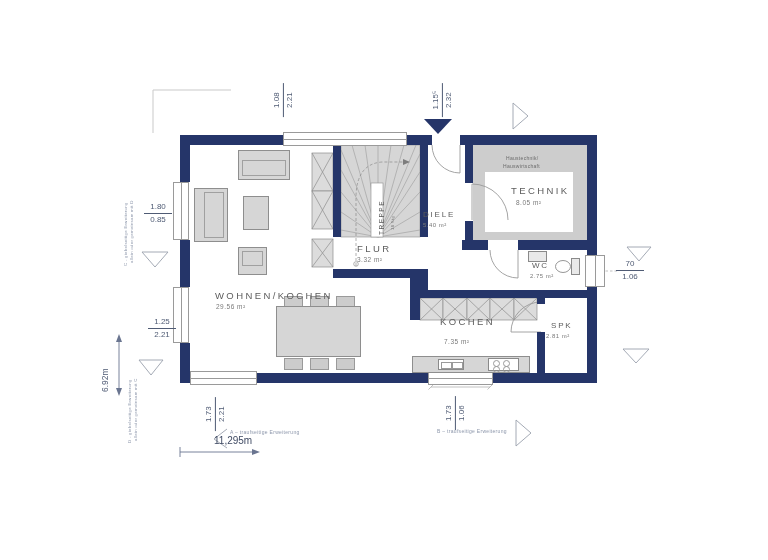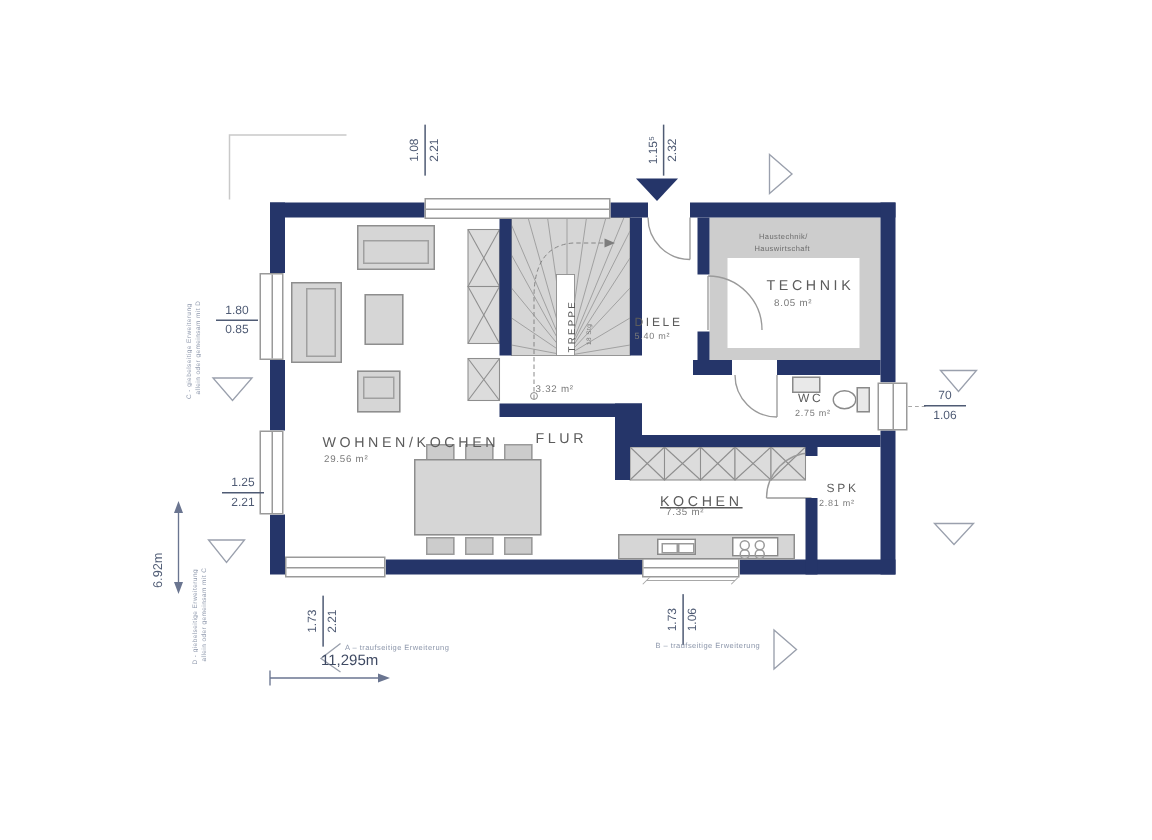--- a/index.html
+++ b/index.html
@@ -187,31 +187,31 @@
       <div class="abs" style="left:14px;top:1px;width:5px;height:5px;border:1px solid #9a9a9a;border-radius:50%;"></div>
       <div class="abs" style="left:4px;top:7px;width:5px;height:5px;border:1px solid #9a9a9a;border-radius:50%;"></div>
       <div class="abs" style="left:14px;top:7px;width:5px;height:5px;border:1px solid #9a9a9a;border-radius:50%;"></div>
     </div>
   </div>
   <div class="abs" style="left:528px;top:251px;width:19px;height:11px;background:#e9e9e9;border:1px solid #8a8a8a;box-sizing:border-box;"></div>
   <div class="abs" style="left:571px;top:258px;width:9px;height:17px;background:#e9e9e9;border:1px solid #8a8a8a;box-sizing:border-box;"></div>
 
   <div class="roomname" style="left:215px;top:290px;">WOHNEN/KOCHEN</div>
   <div class="area" style="left:216px;top:303px;">29.56 m²</div>
-  <div class="roomname" style="left:357px;top:243px;margin-top:44px;">FLUR</div>
+  <div class="roomname" style="left:357px;top:243px;">FLUR</div>
   <div class="area" style="left:357px;top:256px;">3.32 m²</div>
   <div class="roomname sm" style="left:423px;top:210px;">DIELE</div>
   <div class="area" style="left:423px;top:222px;font-size:6px;">5.40 m²</div>
   <div class="roomname" style="left:511px;top:185px;">TECHNIK</div>
   <div class="area" style="left:516px;top:199px;">8.05 m²</div>
   <div class="tiny" style="left:506px;top:155px;color:#6b6b6b;">Haustechnik/</div>
   <div class="tiny" style="left:503px;top:163px;color:#6b6b6b;">Hauswirtschaft</div>
   <div class="roomname sm" style="left:532px;top:261px;">WC</div>
   <div class="area" style="left:530px;top:273px;font-size:6px;">2.75 m²</div>
-  <div class="roomname" style="left:440px;top:329px;text-decoration:underline;">KOCHEN</div>
+  <div class="roomname" style="left:440px;top:316px;">KOCHEN</div>
   <div class="area" style="left:444px;top:338px;">7.35 m²</div>
   <div class="roomname sm" style="left:551px;top:321px;">SPK</div>
   <div class="area" style="left:546px;top:333px;font-size:6px;">2.81 m²</div>
   <div class="vt" style="left:378px;top:185px;height:50px;font-size:6.5px;letter-spacing:1.5px;color:#555;">TREPPE</div>
   <div class="vt vtiny" style="left:390px;top:194px;height:36px;color:#777;">18 Stg</div>
 
   <div class="vdim" style="left:266px;top:89px;">
     <span class="num">1.08</span>
       <span class="den">2.21</span>
     </div>

